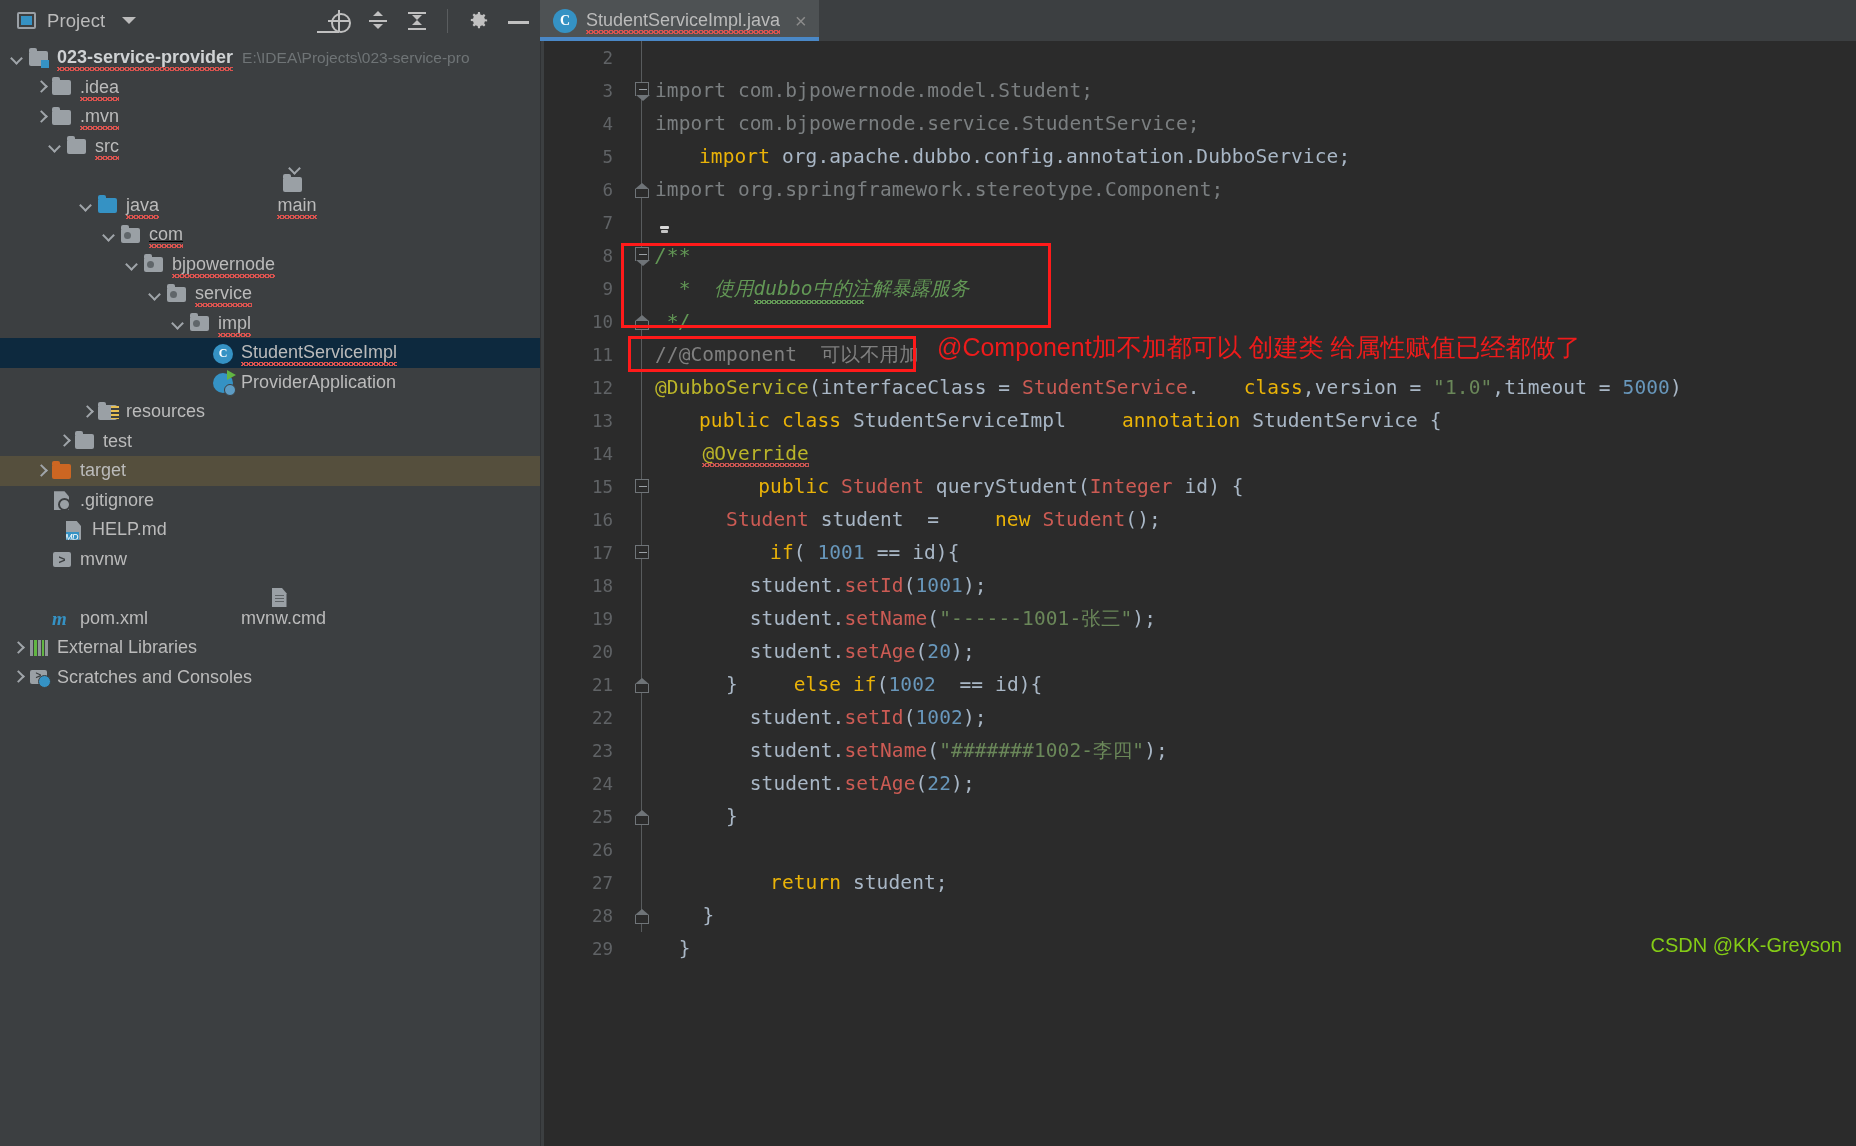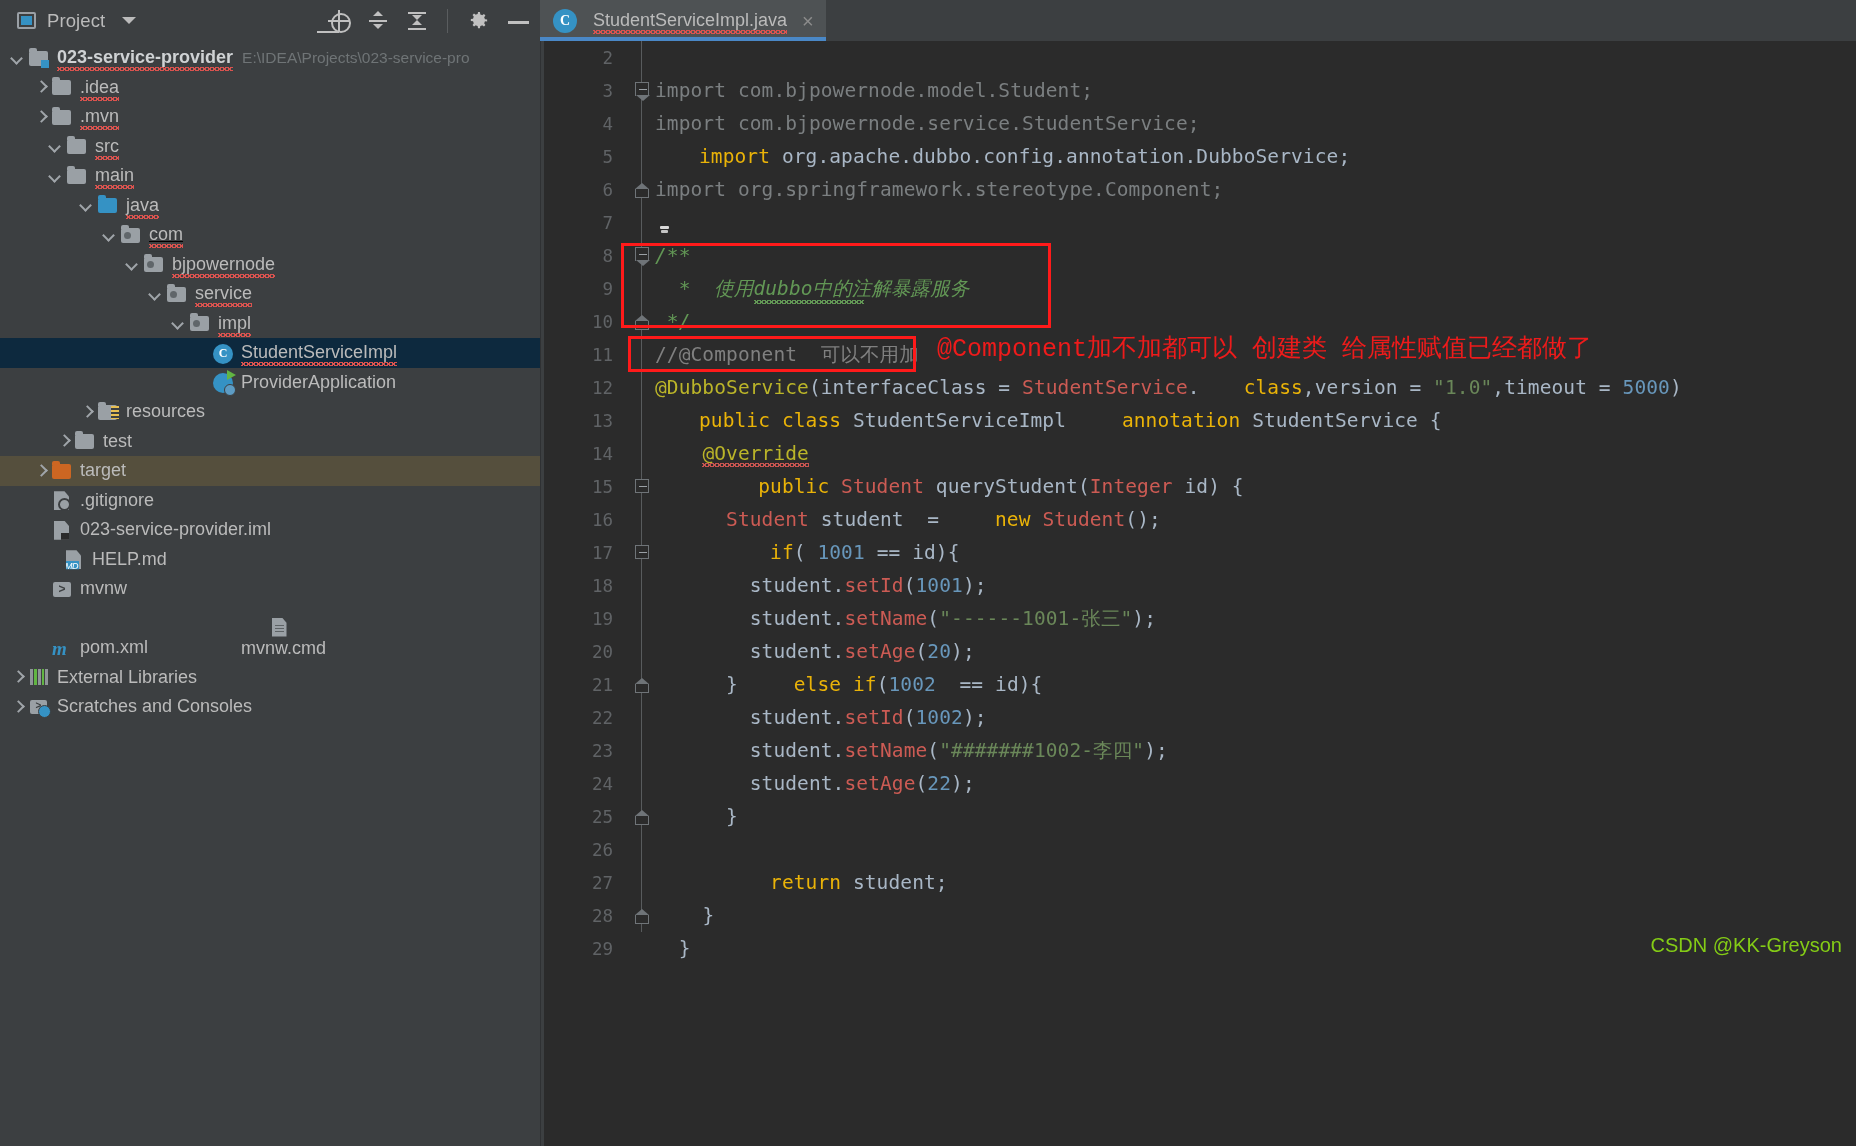--- a/index.html
+++ b/index.html
@@ -73,21 +73,21 @@
   .tabstrip{ flex:1; background:#3c3f41; display:flex; align-items:flex-end; position:relative;}
   .tab{
     height:41px; background:#4e5254; display:flex; align-items:center; gap:9px;
     padding:0 12px 0 13px; position:relative; cursor:pointer;
   }
   .tab .cls-ic{
     width:24px; height:24px; border-radius:50%; background:#3592c4;
     color:#ffffff; font-size:14px; display:flex;align-items:center;justify-content:center;
     font-family:"Liberation Serif", serif; font-weight:bold;
   }
-  .tab-label{ color:#bbbbbb; font-size:18px; position:relative;margin-left:7px;}
+  .tab-label{ color:#bbbbbb; font-size:18px; position:relative;}
   .tab-x{ color:#8c8c8c; font-size:20px; margin-left:6px; line-height:1;}
   .tab::after{ content:""; position:absolute; left:0; right:0; bottom:0; height:4px; background:#4a88c7;}
 
   
   .main-row{ display:flex; flex:1; min-height:0; }
 
   
   .tree{
     width:540px; flex:0 0 540px; background:#3c3f41; position:relative;
     overflow:hidden; padding-top:2px;
@@ -243,21 +243,21 @@
       linear-gradient(45deg, transparent 40%, #629755 40%, #629755 60%, transparent 60%),
       linear-gradient(-45deg, transparent 40%, #629755 40%, #629755 60%, transparent 60%);
     background-size:5px 4px; background-repeat:repeat-x;
   }
   .u-wrap{ position:relative; display:inline-block;}
 
   
   .redbox{ position:absolute; border:3px solid #ff1a1a; pointer-events:none; }
   .redtext{
     position:absolute; color:#ee1b1b; font-size:25px;
-    font-family:Liberation Mono, monospace; white-space:nowrap;
+    font-family:Liberation Sans, sans-serif; white-space:nowrap;
   }
 
   .watermark{
     position:absolute; right:14px; bottom:8px; color:#84cc16; font-size:20px;
     font-family:"Liberation Sans",sans-serif;
   }
 </style>
 </head>
 <body>
 
@@ -344,21 +344,21 @@
             </span>
             <span class="tlabel u-wrap"><span>.mvn</span><span class="squig"></span></span>
           </div>
           <div class="trow" style="padding-left: 48px;">
             <span class="arrow d"></span>
             <span class="tico">
               <i class="f-grey"></i>
             </span>
             <span class="tlabel u-wrap"><span>src</span><span class="squig"></span></span>
           </div>
-          <div class="trow" style="padding-left: 48px;">
+          <div class="trow" style="padding-left: 60px; flex-direction: column;">
             <span class="arrow d"></span>
             <span class="tico">
               <i class="f-grey"></i>
             </span>
             <span class="tlabel u-wrap"><span>main</span><span class="squig"></span></span>
           </div>
           <div class="trow" style="padding-left: 79px;">
             <span class="arrow d"></span>
             <span class="tico">
               <i class="f-blue"></i>
@@ -427,27 +427,20 @@
               <i class="f-orange"></i>
             </span>
             <span class="tlabel u-wrap"><span>target</span></span>
           </div>
           <div class="trow" style="padding-left: 33px;">
             <span class="arrow"></span>
             <span class="tico">
               <i class="file-ic git"></i>
             </span>
             <span class="tlabel u-wrap"><span>.gitignore</span></span>
-          </div>
-          <div class="trow" style="padding-left: 33px;">
-            <span class="arrow"></span>
-            <span class="tico">
-              <i class="file-ic iml"></i>
-            </span>
-            <span class="tlabel u-wrap"><span>023-service-provider.iml</span></span>
           </div>
           <div class="trow" style="padding-left: 45px;">
             <span class="arrow"></span>
             <span class="tico">
               <i class="file-ic md"></i>
             </span>
             <span class="tlabel u-wrap"><span>HELP.md</span></span>
           </div>
           <div class="trow" style="padding-left: 33px;">
             <span class="arrow"></span>

